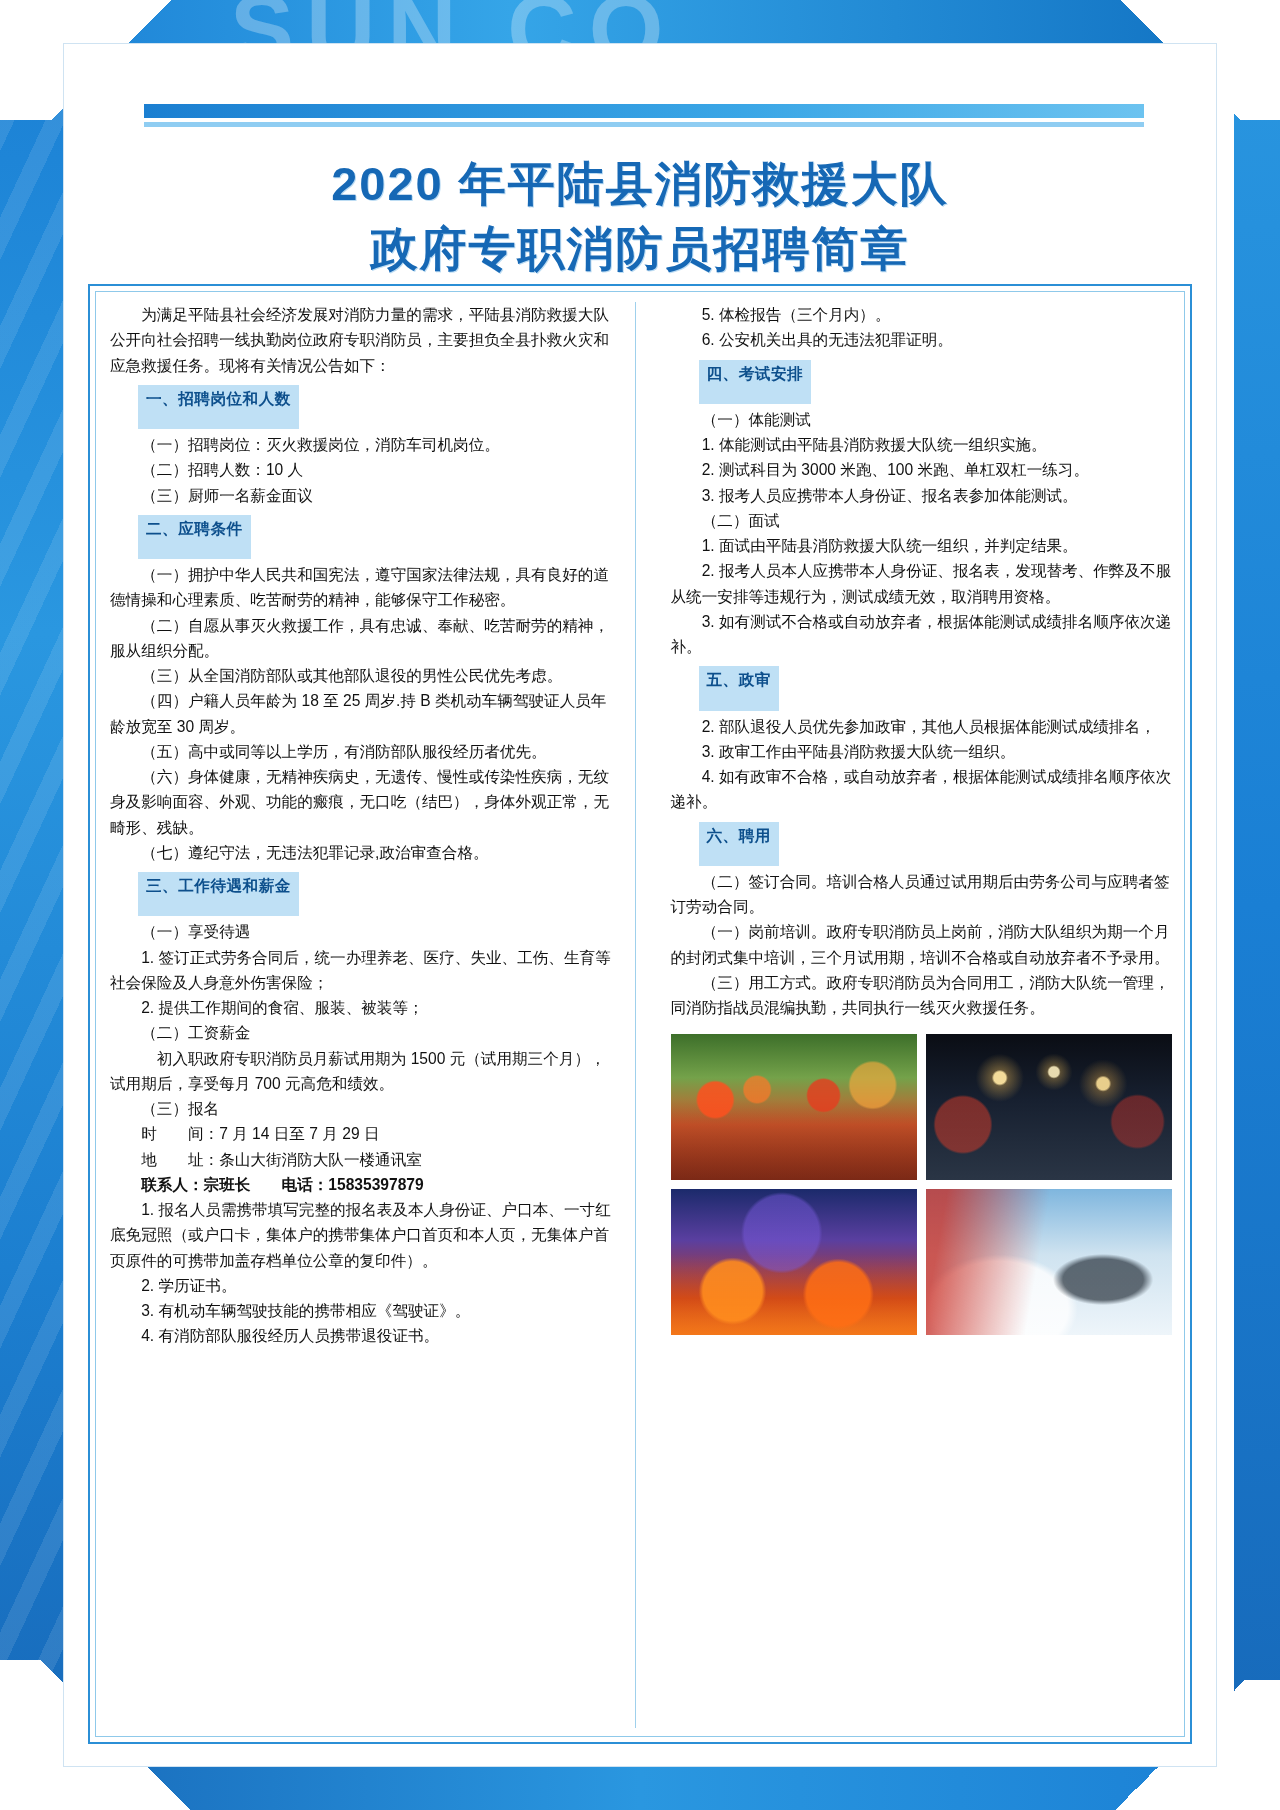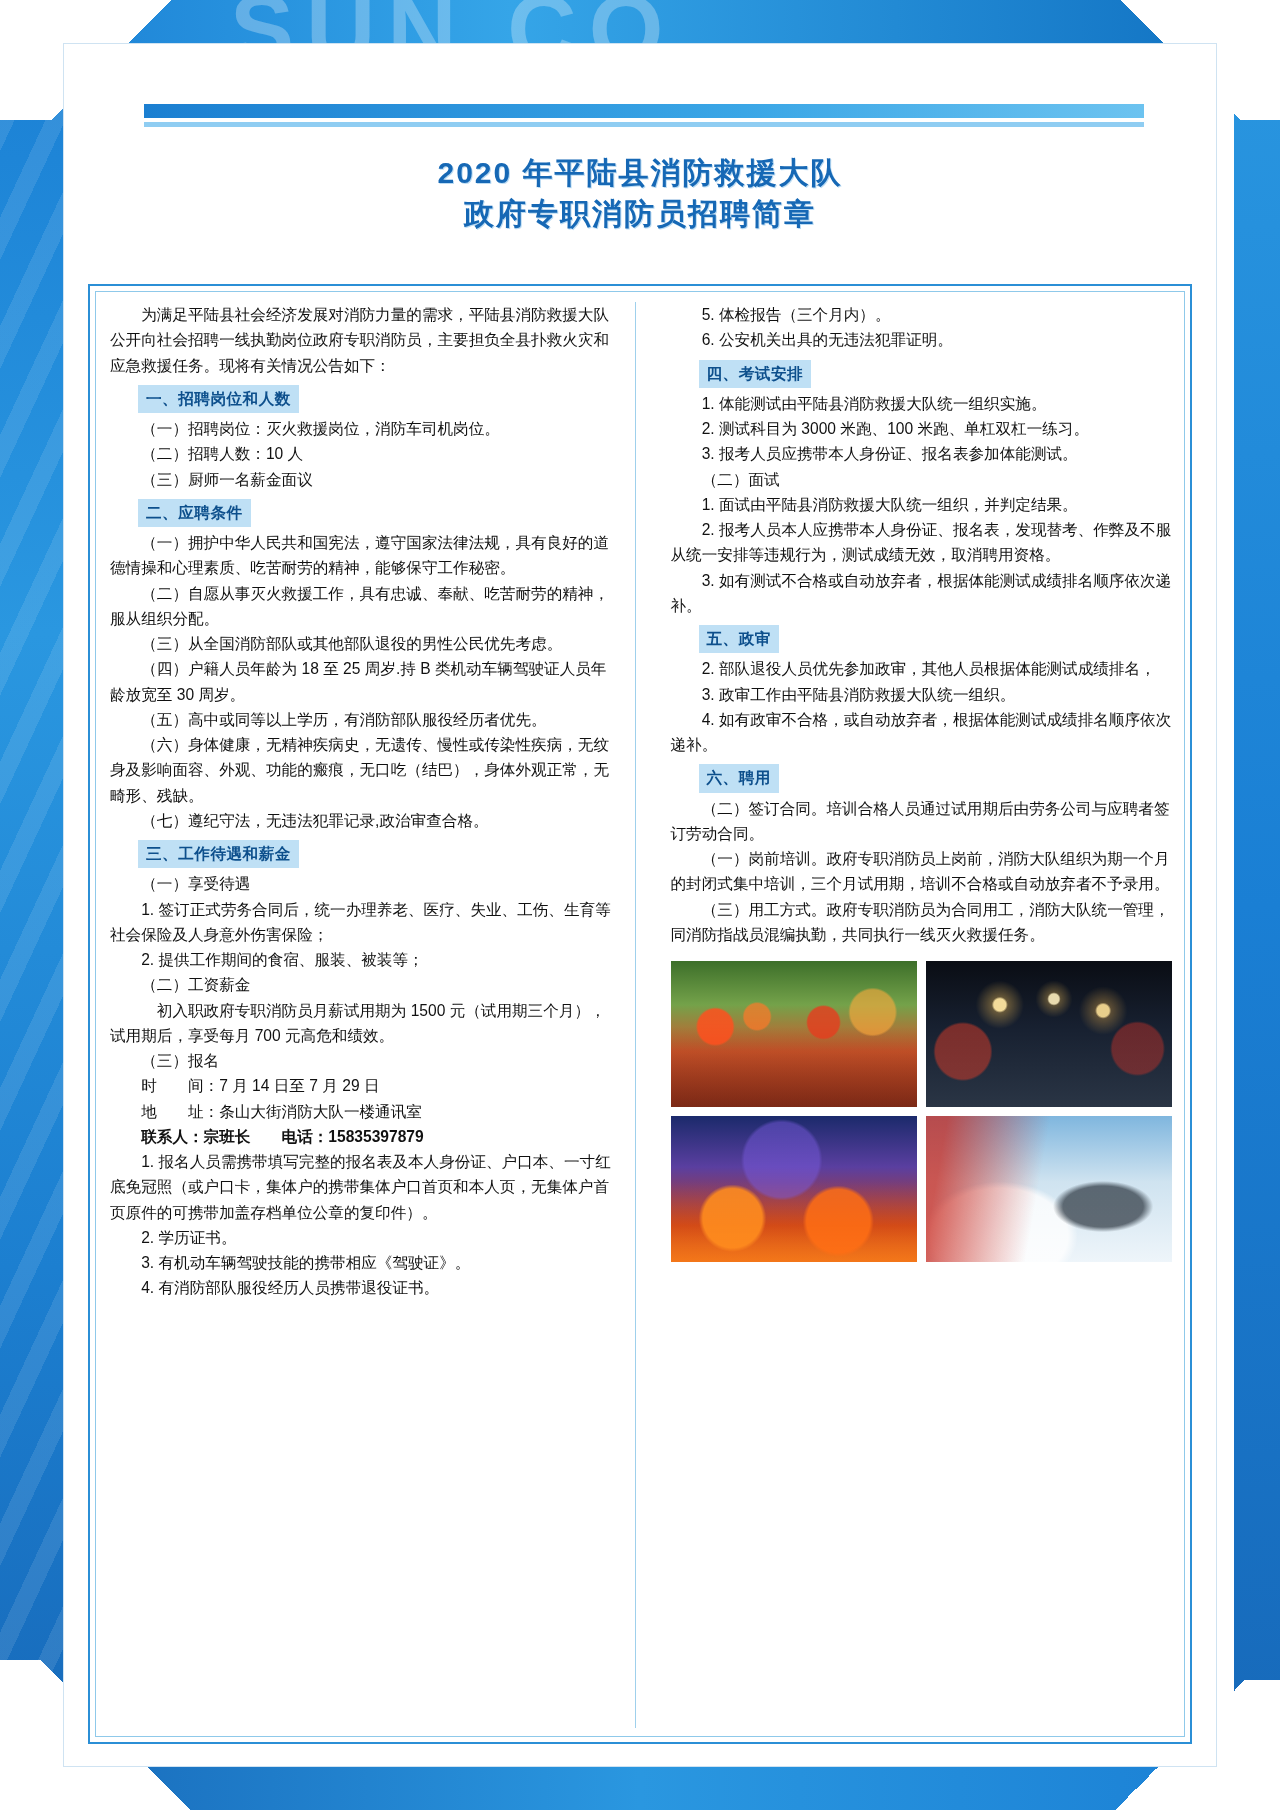--- a/index.html
+++ b/index.html
@@ -72,21 +72,21 @@
   }
   .title-bar2 {
     position:absolute; left:80px; top:78px; width:1000px; height:5px;
     background:#8fcdf2;
   }
   .doc-title {
     position:absolute; left:0; right:0; top:108px;
     text-align:center;
     color:#1668b5;
     font-weight:bold;
-    font-size:30px;
+    font-size:47px;
     line-height:1.38;
     letter-spacing:2px;
     font-family:"Liberation Sans", sans-serif;
     text-shadow:1px 1px 0 #bcdcf3;
   }
   .doc-title .l2{ display:block; }
 
   .frame {
     position:absolute;
     left:24px; top:240px; right:24px; bottom:22px;
@@ -114,21 +114,21 @@
   .col.right { padding-left:24px; }
 
   p { margin:0; }
   .ind { text-indent:2em; }
 
   .sec {
     display:inline-block;
     background:#bfe0f5;
     color:#0d4f8c;
     font-weight:bold;
-    padding:1px 8px 2px 8px;
+    padding:1px 8px 18px 8px;
     margin:7px 16px 3px 28px;
     font-size:15.6px;
     letter-spacing:.5px;
   }
   .sec-wrap{ display:block; }
 
   .photos {
     margin-top:14px;
     display:grid;
     grid-template-columns:1fr 1fr;
@@ -253,20 +253,21 @@
       </div>
 
       <div class="col right">
 
         <p class="ind">5. 体检报告（三个月内）。</p>
         <p class="ind">6. 公安机关出具的无违法犯罪证明。</p>
 
         <span class="sec-wrap">
           <span class="sec">四、考试安排</span>
         </span>
+        <p class="ind">（一）体能测试</p>
         <p class="ind">1. 体能测试由平陆县消防救援大队统一组织实施。</p>
         <p class="ind">2. 测试科目为 3000 米跑、100 米跑、单杠双杠一练习。</p>
         <p class="ind">3. 报考人员应携带本人身份证、报名表参加体能测试。</p>
         <p class="ind">（二）面试</p>
         <p class="ind">1. 面试由平陆县消防救援大队统一组织，并判定结果。</p>
         <p class="ind">2. 报考人员本人应携带本人身份证、报名表，发现替考、作弊及不服从统一安排等违规行为，测试成绩无效，取消聘用资格。</p>
         <p class="ind">3. 如有测试不合格或自动放弃者，根据体能测试成绩排名顺序依次递补。</p>
 
         <span class="sec-wrap">
           <span class="sec">五、政审</span>

